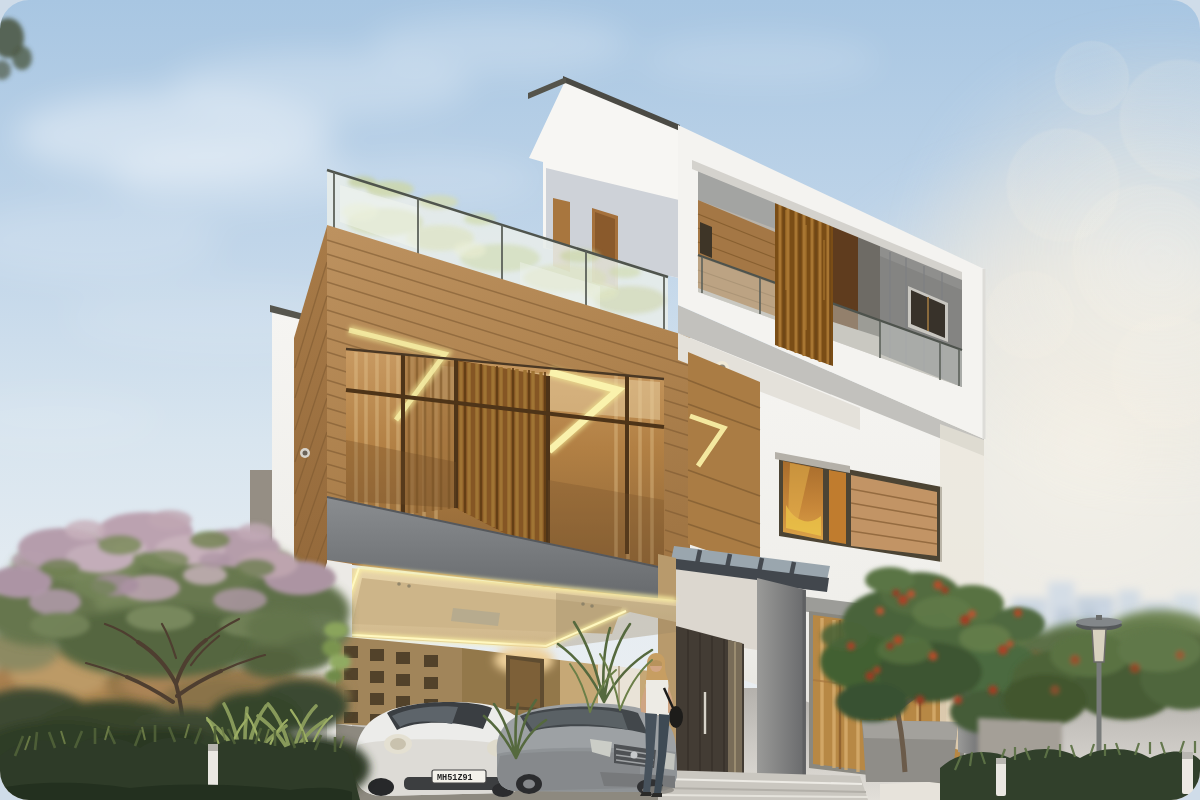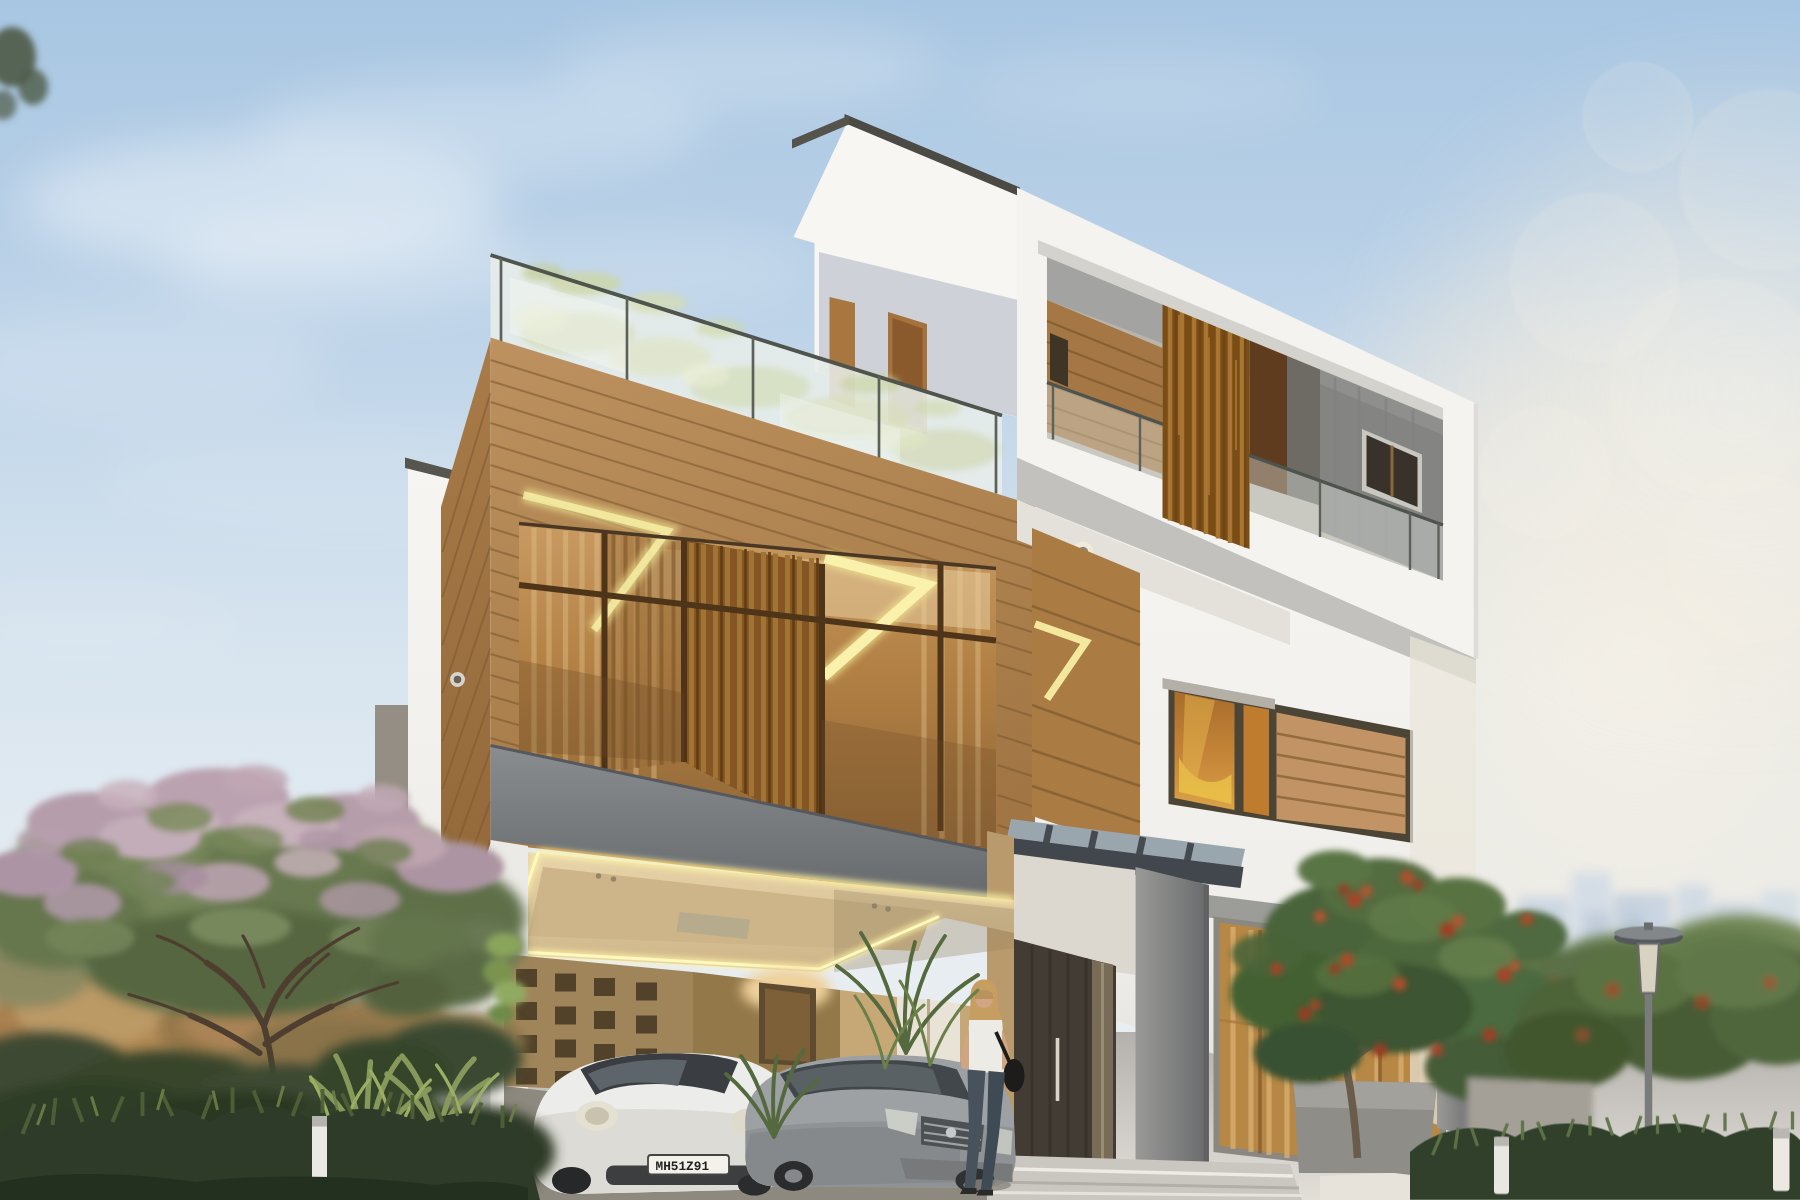--- a/index.html
+++ b/index.html
@@ -1,16 +1,16 @@
 <!DOCTYPE html>
 <html><head>
 <meta charset="utf-8">
 <style>
 html,body{margin:0;padding:0;background:#cfdce9;font-family:"Liberation Sans",sans-serif;}
-#scene{width:1200px;height:800px;overflow:hidden;position:relative;}
+#scene{width:1200px;height:800px;overflow:hidden;position:relative;border-radius:29px;}
 </style>
 </head>
 <body>
 <div id="scene">
 <svg width="1200" height="800" viewBox="0 0 1200 800">
 <defs>
 <linearGradient id="skyg" x1="0" y1="0" x2="0" y2="1">
  <stop offset="0" stop-color="#a8c6e2"></stop>
  <stop offset="0.3" stop-color="#c0d5e9"></stop>
  <stop offset="0.55" stop-color="#d8e5ef"></stop>

